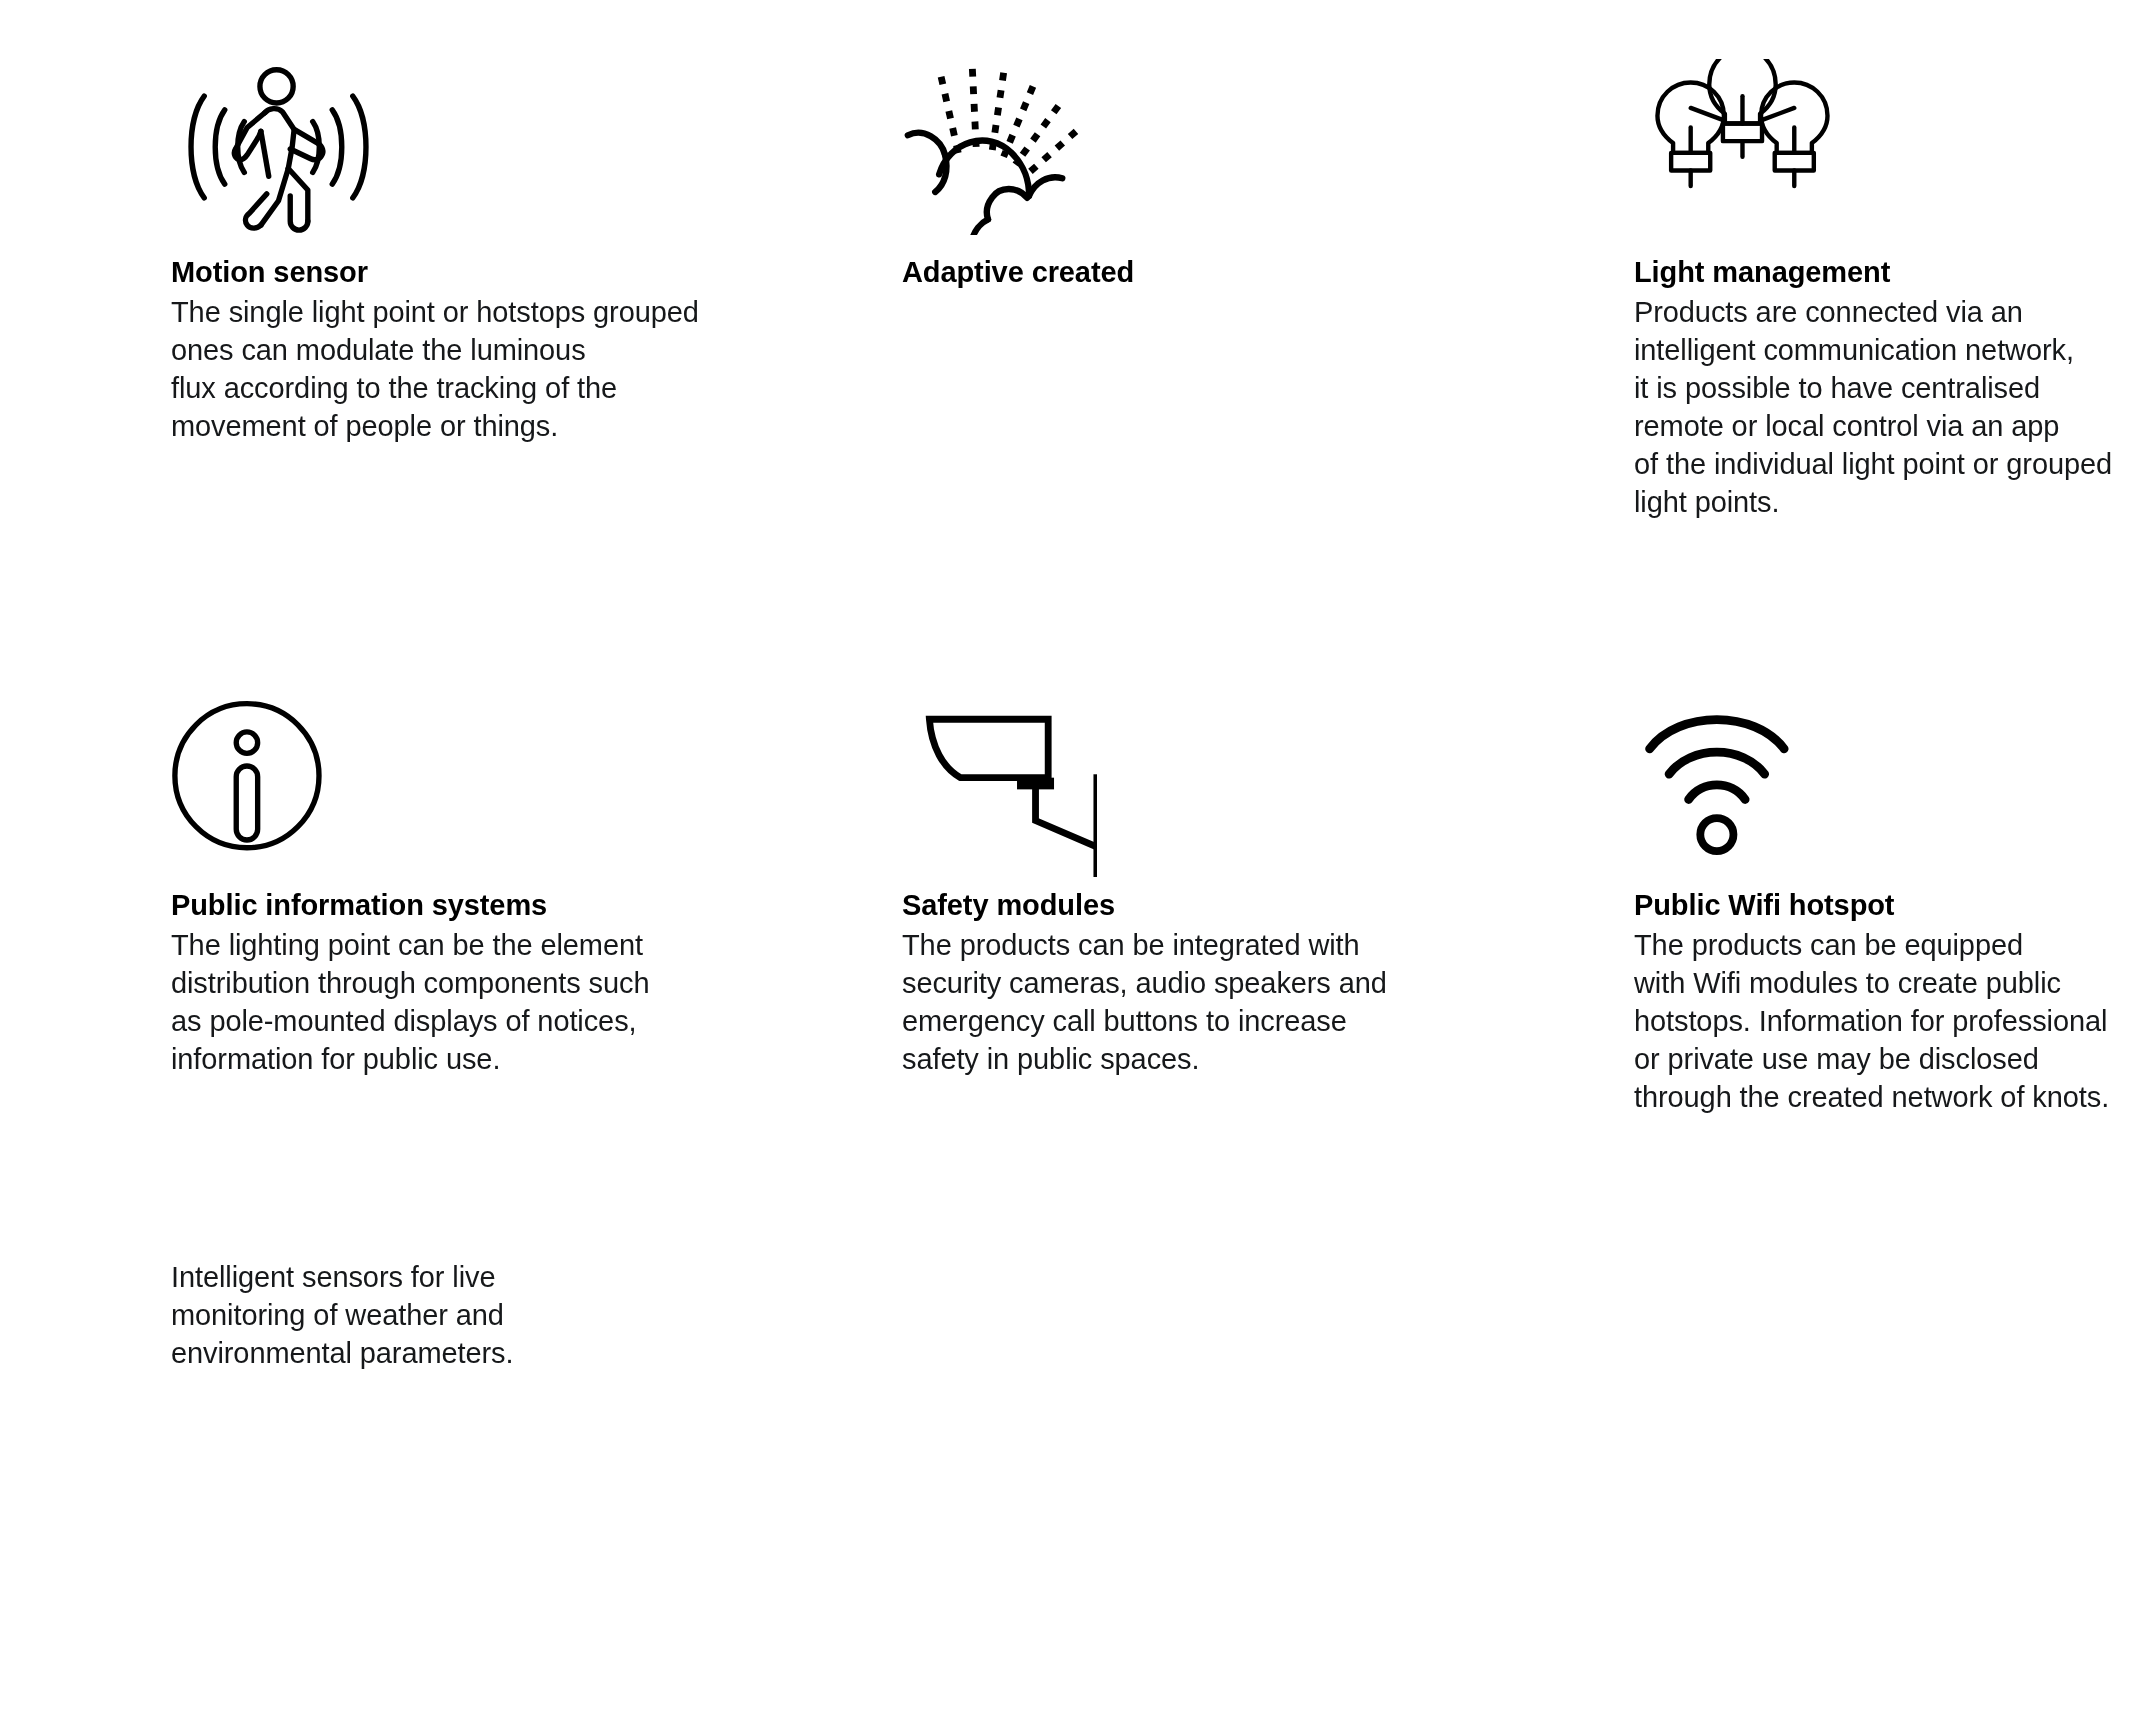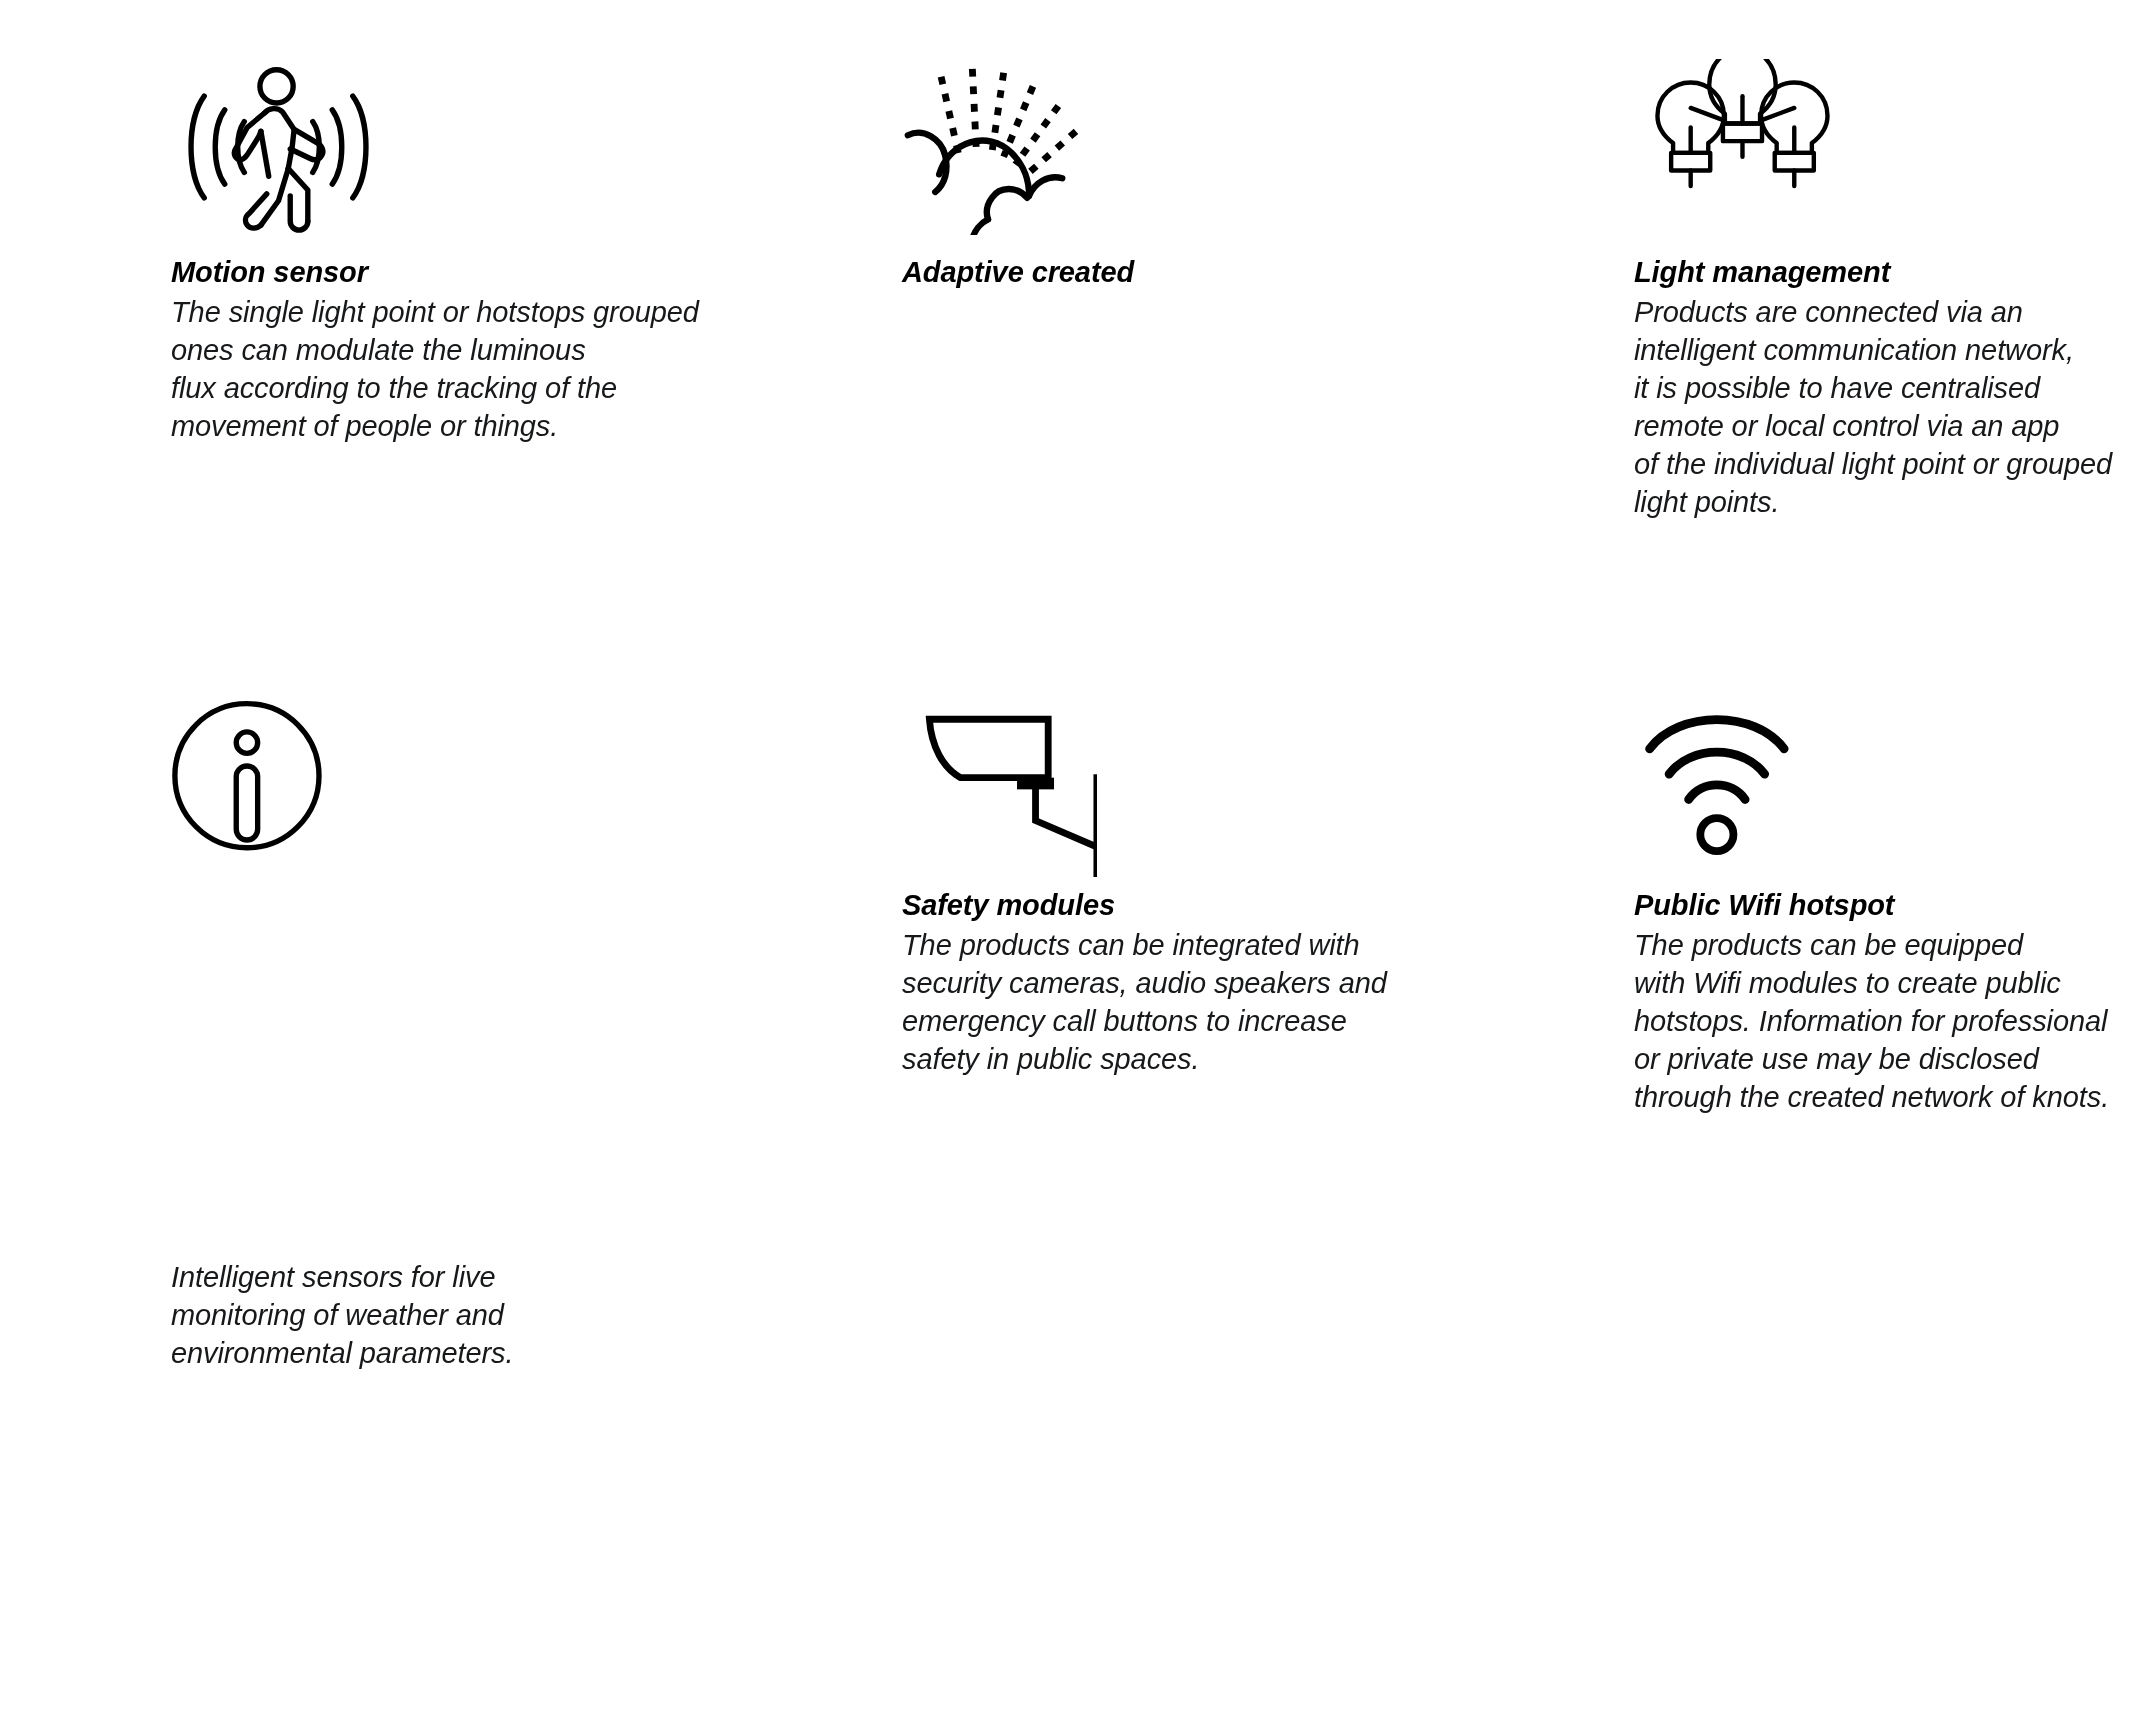--- a/index.html
+++ b/index.html
@@ -16,21 +16,20 @@
     position: relative;
   }
   .grid {
     position: absolute;
     left: 0;
     top: 0;
     width: 2109px;
     height: 1719px;
     box-sizing: border-box;
     padding: 8px;
-    font-style: italic;
   }
   .cell {
     position: absolute;
     width: 546px;
   }
   .cell.col1 { left: 171px; }
   .cell.col2 { left: 902px; }
   .cell.col3 { left: 1634px; }
   .cell.row1 { top: 59px; }
   .cell.row2 { top: 692px; }
@@ -165,20 +164,27 @@
   </div>
 
   <div class="cell col1 row2">
     <div class="icon-wrap">
       <svg width="185" height="185" viewBox="0 0 190 190" fill="none" stroke="#000" stroke-width="5.5">
         <circle cx="78" cy="86" r="74"></circle>
         <circle cx="78" cy="52" r="11"></circle>
         <rect x="67" y="76" width="22" height="76" rx="11"></rect>
       </svg>
     </div>
+    <div class="text-wrap">
+      <h3 class="heading">Public information systems</h3>
+      <p class="body">The lighting point can be the element
+distribution through components such
+as pole-mounted displays of notices,
+information for public use.</p>
+    </div>
   </div>
 
   <div class="cell col2 row2">
     <div class="icon-wrap">
       <svg width="195" height="185" viewBox="0 0 200 190" fill="none" stroke="#000" stroke-width="7" stroke-linecap="square" stroke-linejoin="miter">
 
         <path d="M28 28 L150 28 L150 88 L60 88 C42 78 30 56 28 28 Z"></path>
 
         <rect x="118" y="88" width="38" height="12" fill="#000" stroke="none"></rect>
 

